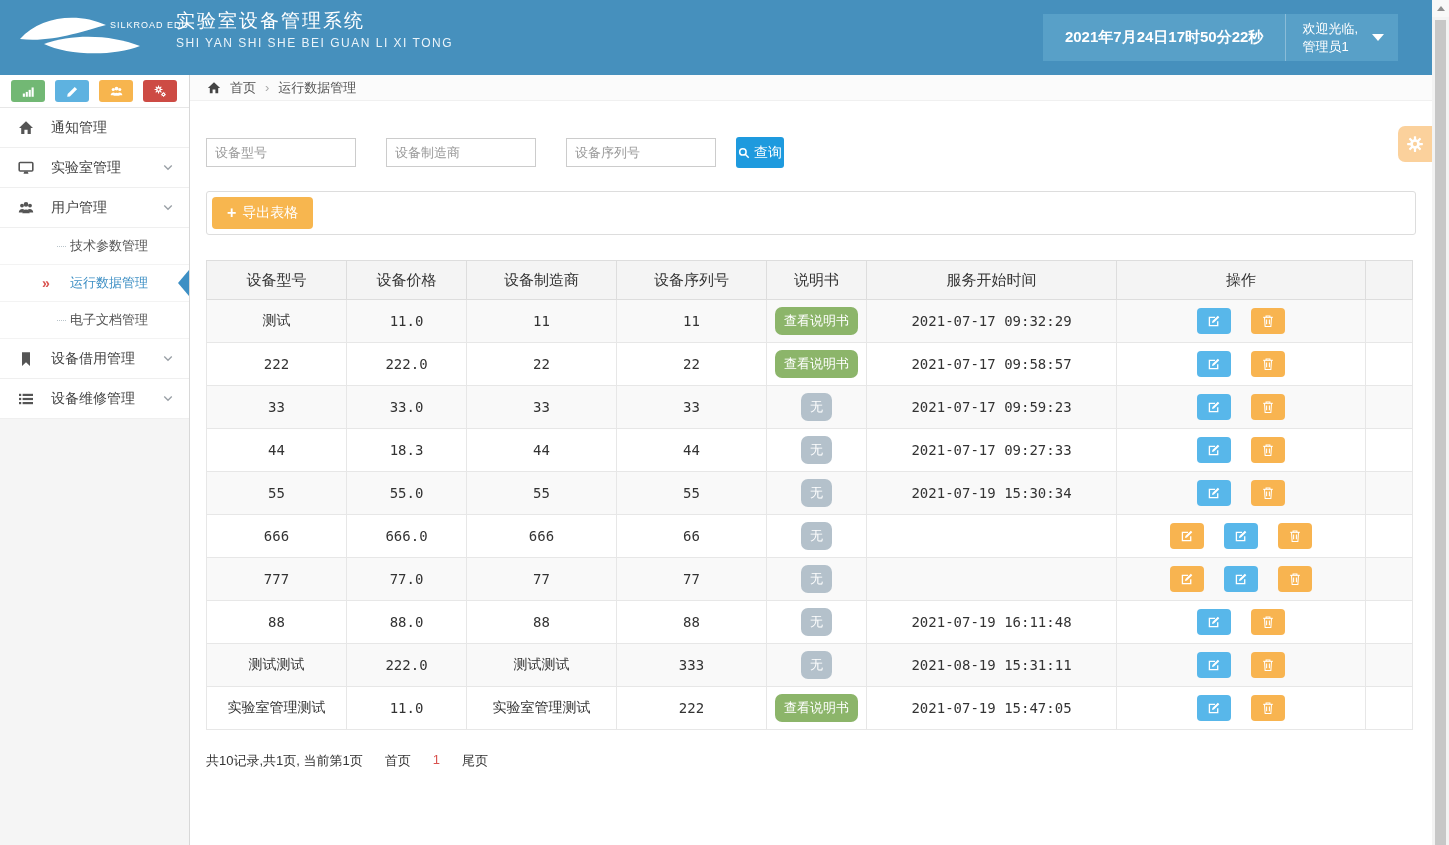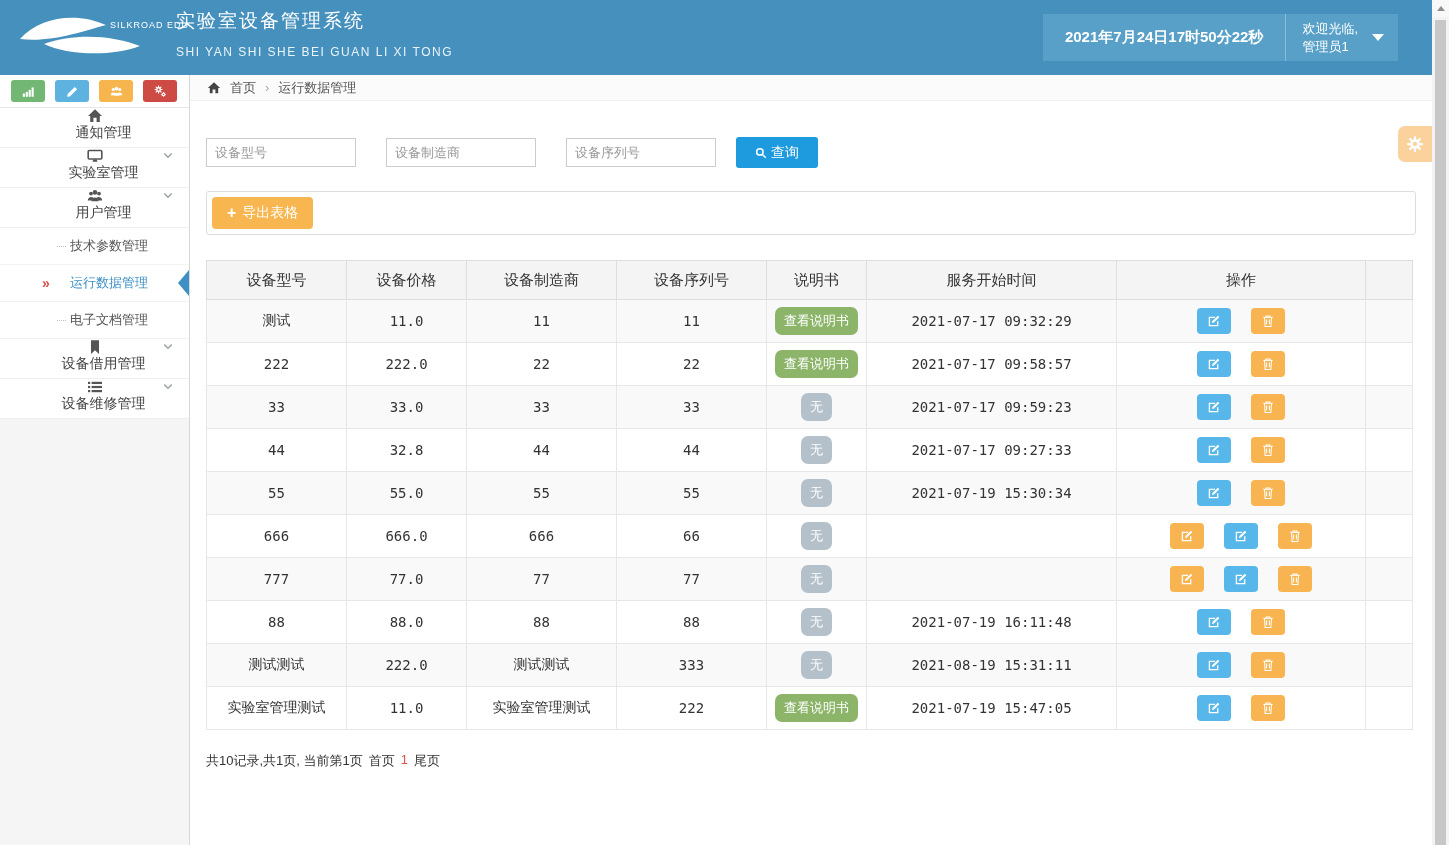--- a/index.html
+++ b/index.html
@@ -6,21 +6,21 @@
   html,body { width:1449px; height:845px; overflow:hidden;
     font-family:"Liberation Sans","DejaVu Sans",sans-serif; background:#fff; }
 
   
   .header { position:absolute; left:0; top:0; width:1432px; height:75px;
     background:#4690bd; color:#fff; }
   .logo-wrap { position:absolute; left:14px; top:6px; width:150px; height:62px; }
   .logo-text { position:absolute; left:96px; top:14px; font-size:9px; letter-spacing:1px; color:#fff; white-space:nowrap; }
   .title-block { position:absolute; left:176px; top:8px; }
   .app-title { font-size:19px; letter-spacing:2px; font-weight:400; }
-  .app-subtitle { font-size:12px; letter-spacing:1.5px; margin-top:11px; color:#eaf4fa; }
+  .app-subtitle { font-size:12px; letter-spacing:1.5px; margin-top:2px; color:#eaf4fa; }
   .header-right { position:absolute; right:34px; top:14px; height:47px; display:flex;
     background:#58a0c8; align-items:stretch; }
   .hdr-datetime { display:flex; align-items:center; padding:0 22px; font-size:15px; font-weight:600;
     border-right:1px solid #8abcd8; }
   .hdr-user { display:flex; align-items:center; padding:0 14px 0 16px; gap:14px; cursor:pointer; }
   .hdr-user-lines { font-size:13px; line-height:18px; }
   .caret-down { width:0; height:0; border-left:6px solid transparent; border-right:6px solid transparent;
     border-top:7px solid #fff; }
 
   
@@ -29,21 +29,21 @@
   .quick-row { height:33px; background:#fff; display:flex; align-items:center; gap:10px;
     padding:0 11px; border-bottom:1px solid #e7e7e7; }
   .qbtn { width:34px; height:22px; border:none; border-radius:3px; display:flex;
     align-items:center; justify-content:center; color:#fff; cursor:pointer; }
   .qbtn svg { width:13px; height:13px; }
   .q-green { background:#72b874; } .q-blue { background:#5eb2e0; }
   .q-orange { background:#f7b54e; } .q-red { background:#cd4b44; --hole:#cd4b44; }
   .nav { background:#fff; }
   .side-item { position:relative; height:40px; display:flex; align-items:center;
     padding-left:18px; border-bottom:1px solid #efefef; background:#fff; color:#444;
-    font-size:14px; cursor:pointer;flex-direction:column; }
+    font-size:14px; cursor:pointer; }
   .side-item .icon { width:20px; height:16px; margin-right:13px; color:#555; display:flex; align-items:center; }
   .side-item .icon svg { width:16px; height:16px; }
   .side-item .chev { position:absolute; right:15px; color:#9aa0a6; }
   .side-item .chev svg { width:12px; height:12px; }
   .side-item.active-parent, .side-item.active-parent .icon, .side-item.active-parent .chev { color:#3d8fc4; }
   .submenu { position:relative; background:#7dd3fc; }
   .submenu::before { content:''; position:absolute; left:57px; top:0; bottom:0;
     border-left:1px dotted #b9c4ca; }
   .sub-item { position:relative; height:37px; display:flex; align-items:center;
     padding-left:70px; font-size:13px; color:#555; border-bottom:1px solid #f3f3f3;
@@ -62,21 +62,21 @@
   .breadcrumb { height:26px; background:#fbfbfb; border-bottom:1px solid #f0f0f0;
     display:flex; align-items:center; padding-left:17px; gap:9px; font-size:13px; color:#555; }
   .breadcrumb .icon svg { width:14px; height:14px; color:#444; display:block; }
   .crumb-sep { color:#aaa; }
   .content { padding:0 16px; }
 
   .search-row { margin-top:36px; display:flex; align-items:center; }
   .search-input { width:150px; height:29px; border:1px solid #ccc; padding:0 8px;
     font-size:13px; color:#333; margin-right:30px; outline:none; }
   .search-input::placeholder { color:#999; }
-  .query-btn { width:82px; height:31px; background:#1e9ade; border:none; border-radius:3px;
+  .query-btn { width:48px; height:31px; background:#1e9ade; border:none; border-radius:3px;
     color:#fff; font-size:14px; display:flex; align-items:center; justify-content:center;
     gap:4px; cursor:pointer; margin-left:-10px; }
   .query-btn svg { width:12px; height:12px; }
 
   .gear-float { position:absolute; right:0; top:51px; width:34px; height:36px;
     background:#fbd19c; border:none; border-radius:7px 0 0 7px; display:flex;
     align-items:center; justify-content:center; cursor:pointer; --hole:#fbd19c; }
   .gear-float svg { width:18px; height:18px; color:#fff; }
 
   .export-panel { margin-top:23px; border:1px solid #ddd; border-radius:3px;
@@ -97,21 +97,21 @@
     border-radius:7px; font-family:"Liberation Sans","DejaVu Sans",sans-serif; }
   .badge-green { background:#8cb56a; cursor:pointer; }
   .badge-gray { background:#b4c1cb; }
   .actions-cell { display:flex; align-items:center; justify-content:center; gap:20px; }
   .act-btn { width:34px; height:26px; border:none; border-radius:4px; display:flex;
     align-items:center; justify-content:center; cursor:pointer; }
   .act-btn svg { width:14px; height:14px; }
   .act-btn.blue { background:#58b7ea; }
   .act-btn.orange { background:#f8b450; }
 
-  .pagination { margin-top:22px; font-size:13px; color:#333; display:flex; gap:6px; }
+  .pagination { margin-top:22px; font-size:13px; color:#333; display:flex; gap:22px; }
   .page-current { color:#d9534f; }
   .page-link { cursor:pointer; }
 
   
   .scrollbar { position:absolute; right:0; top:0; width:17px; height:845px; background:#f3f3f3; }
   .sb-arrow { height:17px; display:flex; align-items:center; justify-content:center; background:#f8f8f8; }
   .sb-arrow-glyph { width:0; height:0; border-left:4px solid transparent; border-right:4px solid transparent;
     border-bottom:5px solid #8f8f8f; }
   .sb-thumb { position:absolute; top:20px; bottom:0; left:3px; width:11px; background:#c7c7c7; }
 
@@ -418,21 +418,21 @@
                   <svg viewBox="0 0 16 16" style="color:#fff">
                     <use href="#g-trash"></use>
                   </svg>
                 </button>
               </div>
             </td>
     <td></td>
   </tr>
           <tr>
     <td>44</td>
-    <td>32.8</td>
+    <td>18.3</td>
     <td>44</td>
     <td>44</td>
     <td><span class="badge badge-gray">无</span></td>
     <td>2021-07-17 09:27:33</td>
     <td>
               <div class="actions-cell">
                 <button class="act-btn blue">
                   <svg viewBox="0 0 16 16" fill="#fff">
                     <use href="#g-edit" style="color:#fff"></use>
                   </svg>

